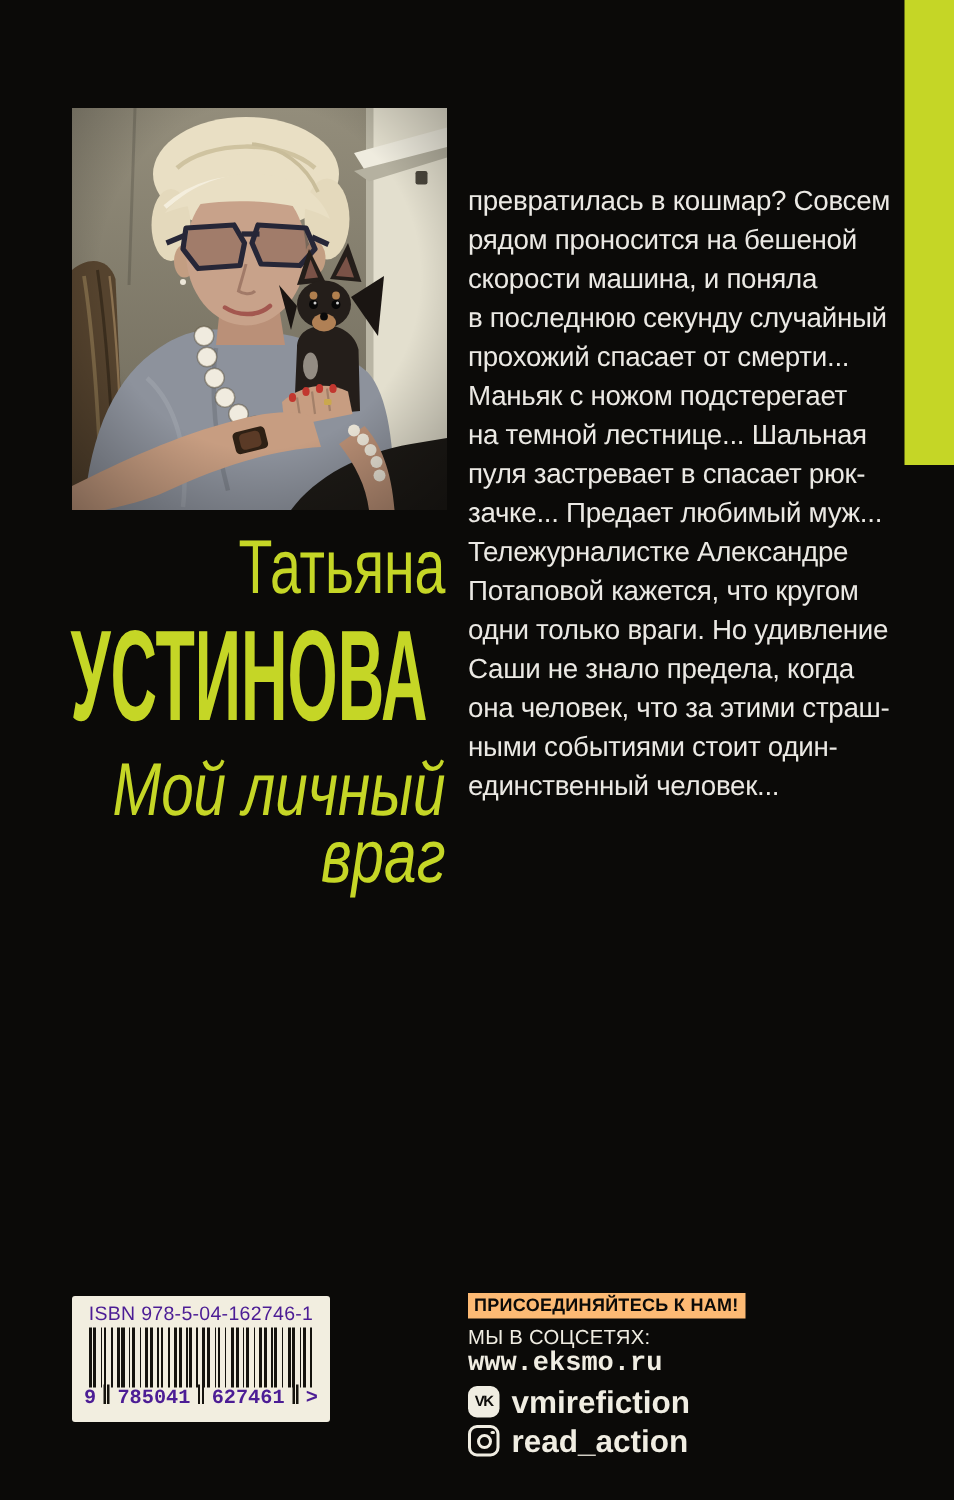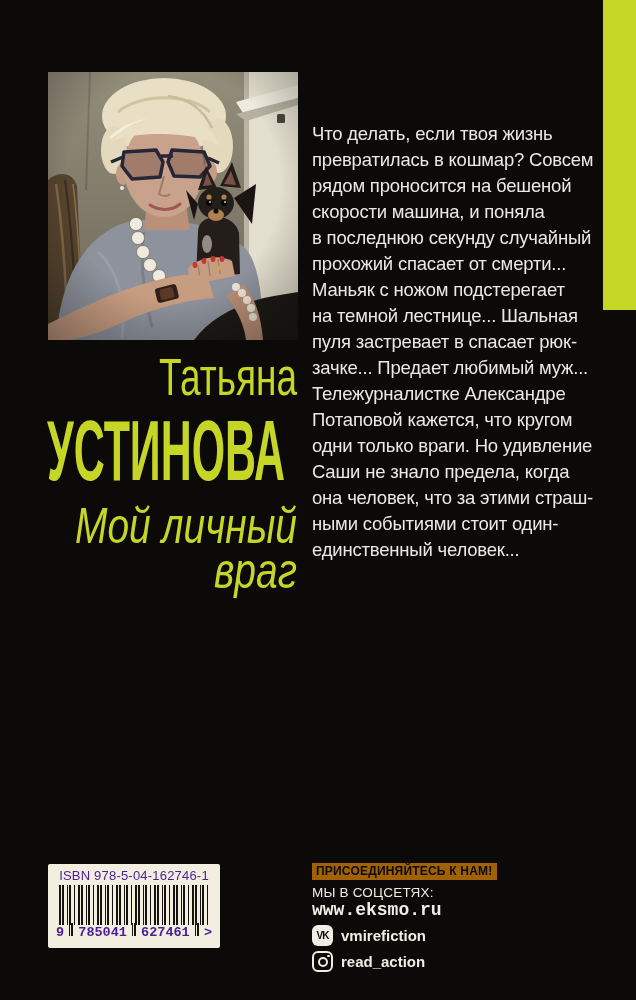--- a/index.html
+++ b/index.html
@@ -32,26 +32,26 @@
       #15130e 8px 9px,transparent 9px 10px,
       #15130e 10px 12px,transparent 12px 15px,
       #15130e 15px 16px,transparent 16px 19px);
   }
   .digits{display:flex;align-items:flex-start;justify-content:space-between;padding:0 8px;
     font-family:"Liberation Mono",monospace;font-size:13.5px;font-weight:bold;line-height:16px;}
   .guard{width:4px;height:13px;margin-top:-2px;
     background:linear-gradient(90deg,#15130e 0 1.5px,transparent 1.5px 2.5px,#15130e 2.5px 4px);}
   
   .social{position:absolute;left:312px;top:861px;color:#f0ede2;}
-  .chip{display:inline-block;background:#a16207;color:#0b0a08;font-weight:bold;
+  .chip{display:inline-block;background:#fdba74;color:#0b0a08;font-weight:bold;
     font-size:12px;line-height:13px;padding:2px 5px 2px 4px;letter-spacing:0.2px;}
   .soc-label{margin-top:5px;font-weight:normal;font-size:13.5px;letter-spacing:0.2px;}
   .website{margin-top:0;font-weight:bold;font-size:18px;font-family:Liberation Mono, monospace;}
-  .handle-row{display:flex;align-items:center;gap:8px;margin-top:5px;height:21px;}
-  .handle{font-weight:bold;font-size:15px;}
+  .handle-row{display:flex;align-items:flex-start;gap:8px;margin-top:5px;height:21px;}
+  .handle{font-weight:bold;font-size:21px;}
   .vk-box{width:21px;height:21px;background:#f0ede2;border-radius:6px;
     display:flex;align-items:center;justify-content:center;
     color:#0b0a08;font-size:10px;font-weight:bold;letter-spacing:-1px;}
   .ig-box{width:17px;height:17px;border:2px solid #f0ede2;border-radius:6px;position:relative;}
   .ig-circle{position:absolute;left:3.5px;top:3.5px;width:6px;height:6px;border:2px solid #f0ede2;border-radius:50%;}
   .ig-dot{position:absolute;top:1.5px;right:1.5px;width:2.5px;height:2.5px;background:#f0ede2;border-radius:50%;}
 </style>
 </head>
 <body>
 
@@ -189,21 +189,20 @@
   </div>
 
   <svg class="title-svg" viewBox="0 0 266 260">
     <text x="121" y="45" font-size="51" font-weight="400" textLength="138" lengthAdjust="spacingAndGlyphs">Татьяна</text>
     <text x="9" y="130" font-size="86" font-weight="700" textLength="238" lengthAdjust="spacingAndGlyphs">УСТИНОВА</text>
     <text x="37" y="193" font-size="50" font-style="italic" font-weight="400" textLength="222" lengthAdjust="spacingAndGlyphs">Мой личный</text>
     <text x="176" y="238" font-size="50" font-style="italic" font-weight="400" textLength="83" lengthAdjust="spacingAndGlyphs">враг</text>
   </svg>
 
   <div class="annotation">
-    <div class="ln">Что делать, если твоя жизнь</div>
     <div class="ln">превратилась в кошмар? Совсем</div>
     <div class="ln">рядом проносится на бешеной</div>
     <div class="ln">скорости машина, и поняла</div>
     <div class="ln">в последнюю секунду случайный</div>
     <div class="ln">прохожий спасает от смерти...</div>
     <div class="ln">Маньяк с ножом подстерегает</div>
     <div class="ln">на темной лестнице... Шальная</div>
     <div class="ln">пуля застревает в спасает рюк-</div>
     <div class="ln">зачке... Предает любимый муж...</div>
     <div class="ln">Тележурналистке Александре</div>

